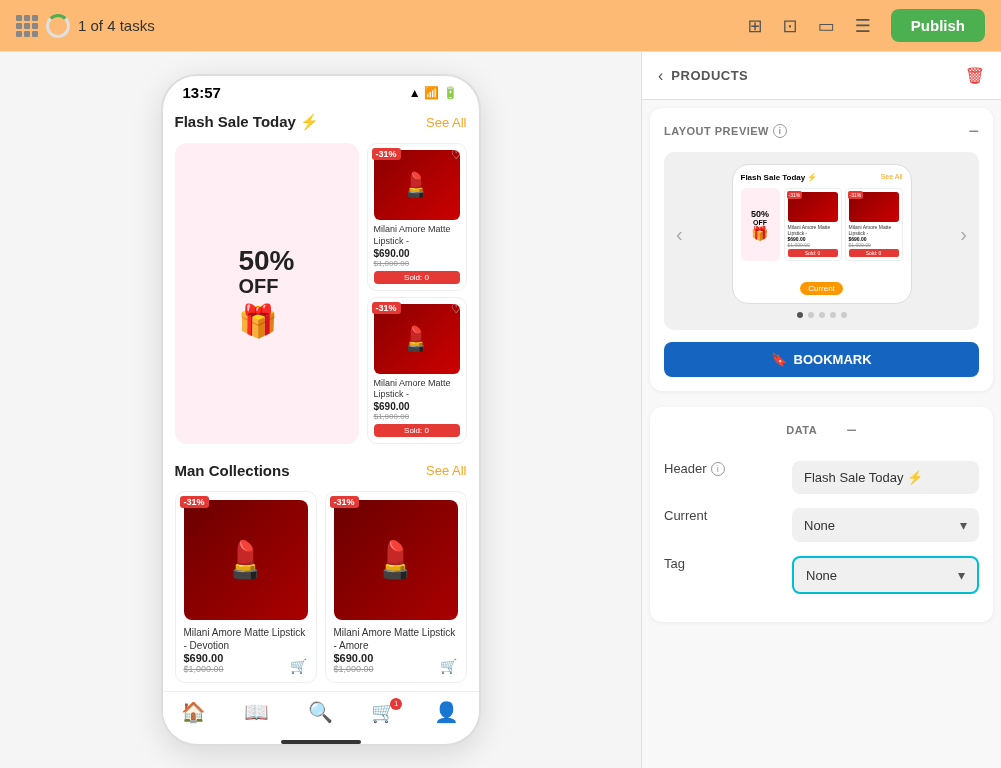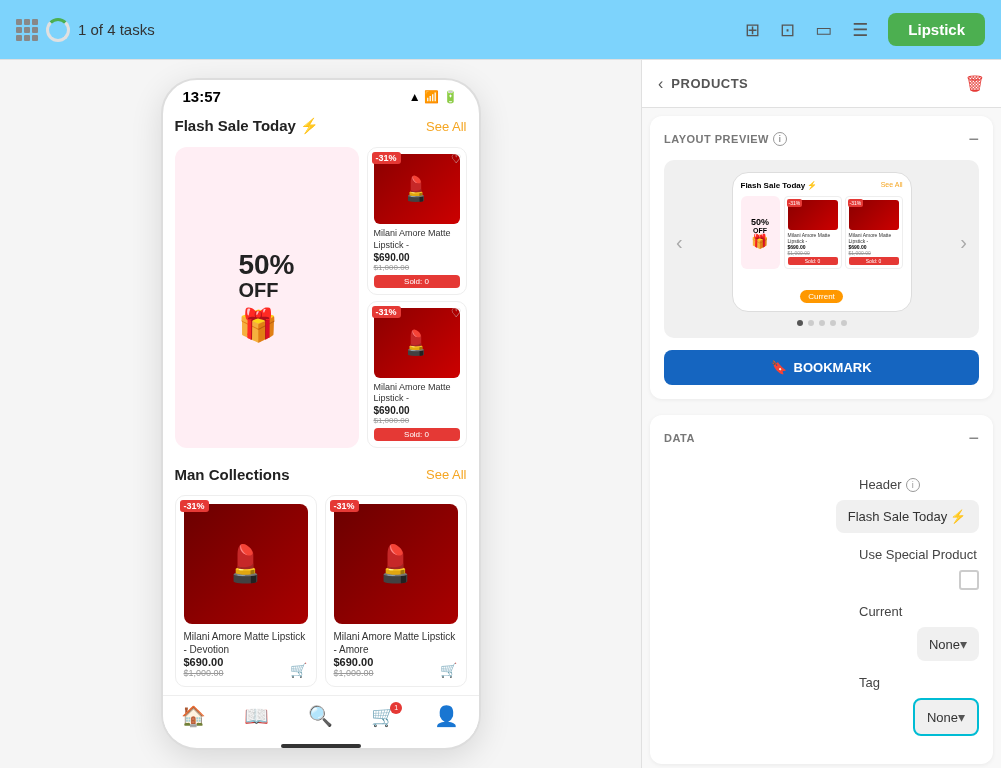--- a/index.html
+++ b/index.html
@@ -1,19 +1,19 @@
 <!DOCTYPE html>
 <html><head>
   <meta charset="utf-8">
   <style>
     * { box-sizing: border-box; margin: 0; padding: 0; }
     body { font-family: -apple-system, BlinkMacSystemFont, 'Segoe UI', sans-serif; background: #f0f0f0; width: 1001px; height: 768px; overflow: hidden; display: flex; flex-direction: column; }
 
     
-    .topbar { height: 60px; background: #7dd3fc; display: flex; align-items: center; padding: 0 16px; gap: 16px; border-bottom: 1px solid #e0e0e0; flex-shrink: 0; }
+    .topbar { height: 52px; background: #fdba74; display: flex; align-items: center; padding: 0 16px; gap: 16px; border-bottom: 1px solid #e0e0e0; flex-shrink: 0; }
     .topbar-left { display: flex; align-items: center; gap: 8px; flex: 1; }
     .grid-icon { display: grid; grid-template-columns: repeat(3,6px); gap: 2px; }
     .grid-icon span { width: 6px; height: 6px; background: #888; border-radius: 1px; display: block; }
     .spinner { width: 24px; height: 24px; border: 3px solid #e0e0e0; border-top-color: #4CAF50; border-radius: 50%; }
     .task-label { font-size: 15px; color: #333; font-weight: 500; }
     .topbar-icons { display: flex; align-items: center; gap: 20px; }
     .icon-btn { background: none; border: none; cursor: pointer; display: flex; align-items: center; justify-content: center; color: #555; font-size: 18px; }
     .publish-btn { background: #4CAF50; color: #fff; border: none; padding: 8px 20px; border-radius: 8px; font-size: 15px; font-weight: 600; cursor: pointer; }
 
     
@@ -94,23 +94,23 @@
     .mini-sold { background: #e53935; color: #fff; font-size: 5px; text-align: center; border-radius: 2px; padding: 1px 0; margin-top: 1px; }
     .current-badge { background: #ff9800; color: #fff; font-size: 8px; padding: 2px 8px; border-radius: 10px; text-align: center; margin: 21px auto 0; display: block; width: fit-content; }
     .carousel-dots { display: flex; justify-content: center; gap: 5px; margin-top: 8px; }
     .dot { width: 6px; height: 6px; border-radius: 50%; background: #ccc; }
     .dot.active { background: #555; }
 
     .bookmark-btn { background: #1565C0; color: #fff; border: none; padding: 10px 0; border-radius: 8px; width: 100%; cursor: pointer; font-size: 13px; font-weight: 700; display: flex; align-items: center; justify-content: center; gap: 6px; margin-top: 12px; }
 
     
     .data-section { background: #fff; margin: 8px; border-radius: 12px; padding: 14px; box-shadow: 0 1px 4px rgba(0,0,0,0.06); }
-    .data-header { display: flex; justify-content: space-between; align-items: center; margin-bottom: 30px; gap: 29px; }
+    .data-header { display: flex; justify-content: center; align-items: center; margin-bottom: 22px; gap: 29px; }
     .data-title { font-size: 11px; font-weight: 700; color: #777; letter-spacing: 0.5px; }
-    .field-row { display: flex; align-items: flex-end; margin-bottom: 14px; gap: 8px; flex-direction: column; }
+    .field-row { display: flex; align-items: flex-start; margin-bottom: 14px; gap: 8px; }
     .field-label { font-size: 13px; color: #444; width: 120px; flex-shrink: 0; display: flex; align-items: center; gap: 4px; }
     .field-value { flex: 1; background: #f0f0f0; border-radius: 8px; padding: 9px 12px; font-size: 13px; color: #333; }
     .checkbox { width: 20px; height: 20px; border: 2px solid #ccc; border-radius: 3px; flex-shrink: 0; }
     .select-field { flex: 1; background: #f0f0f0; border-radius: 8px; padding: 9px 12px; font-size: 13px; color: #333; display: flex; justify-content: space-between; align-items: center; }
     .select-focused { border: 2px solid #00BCD4; }
     .chevron-down { font-size: 14px; color: #555; }
   </style>
 </head>
 <body>
 
@@ -128,21 +128,21 @@
         <span></span>
     </div>
     <div class="spinner"></div>
     <span class="task-label">1 of 4 tasks</span>
   </div>
   <div class="topbar-icons">
     <button class="icon-btn">⊞</button>
     <button class="icon-btn">⊡</button>
     <button class="icon-btn">▭</button>
     <button class="icon-btn">☰</button>
-    <button class="publish-btn">Lipstick</button>
+    <button class="publish-btn">Publish</button>
   </div>
 </div>
 
 <div class="main">
 
   <div class="phone-container">
     <div class="phone">
 
       <div class="phone-status">
         <span class="phone-time">13:57</span>
@@ -341,26 +341,20 @@
       </div>
 
       <div class="field-row">
         <span class="field-label">
           <span>Header</span>
           <span class="info-icon">i</span>
         </span>
         <div class="field-value">Flash Sale Today ⚡</div>
       </div>
 
-      <div class="field-row">
-        <span class="field-label">Use Special Product</span>
-        <div style="flex:1; display:flex; justify-content:flex-end;">
-          <div class="checkbox"></div>
-        </div>
-      </div>
 
       <div class="field-row">
         <span class="field-label">Current</span>
         <div class="select-field">
           <span>None</span>
           <span class="chevron-down">▾</span>
         </div>
       </div>
 
       <div class="field-row">

